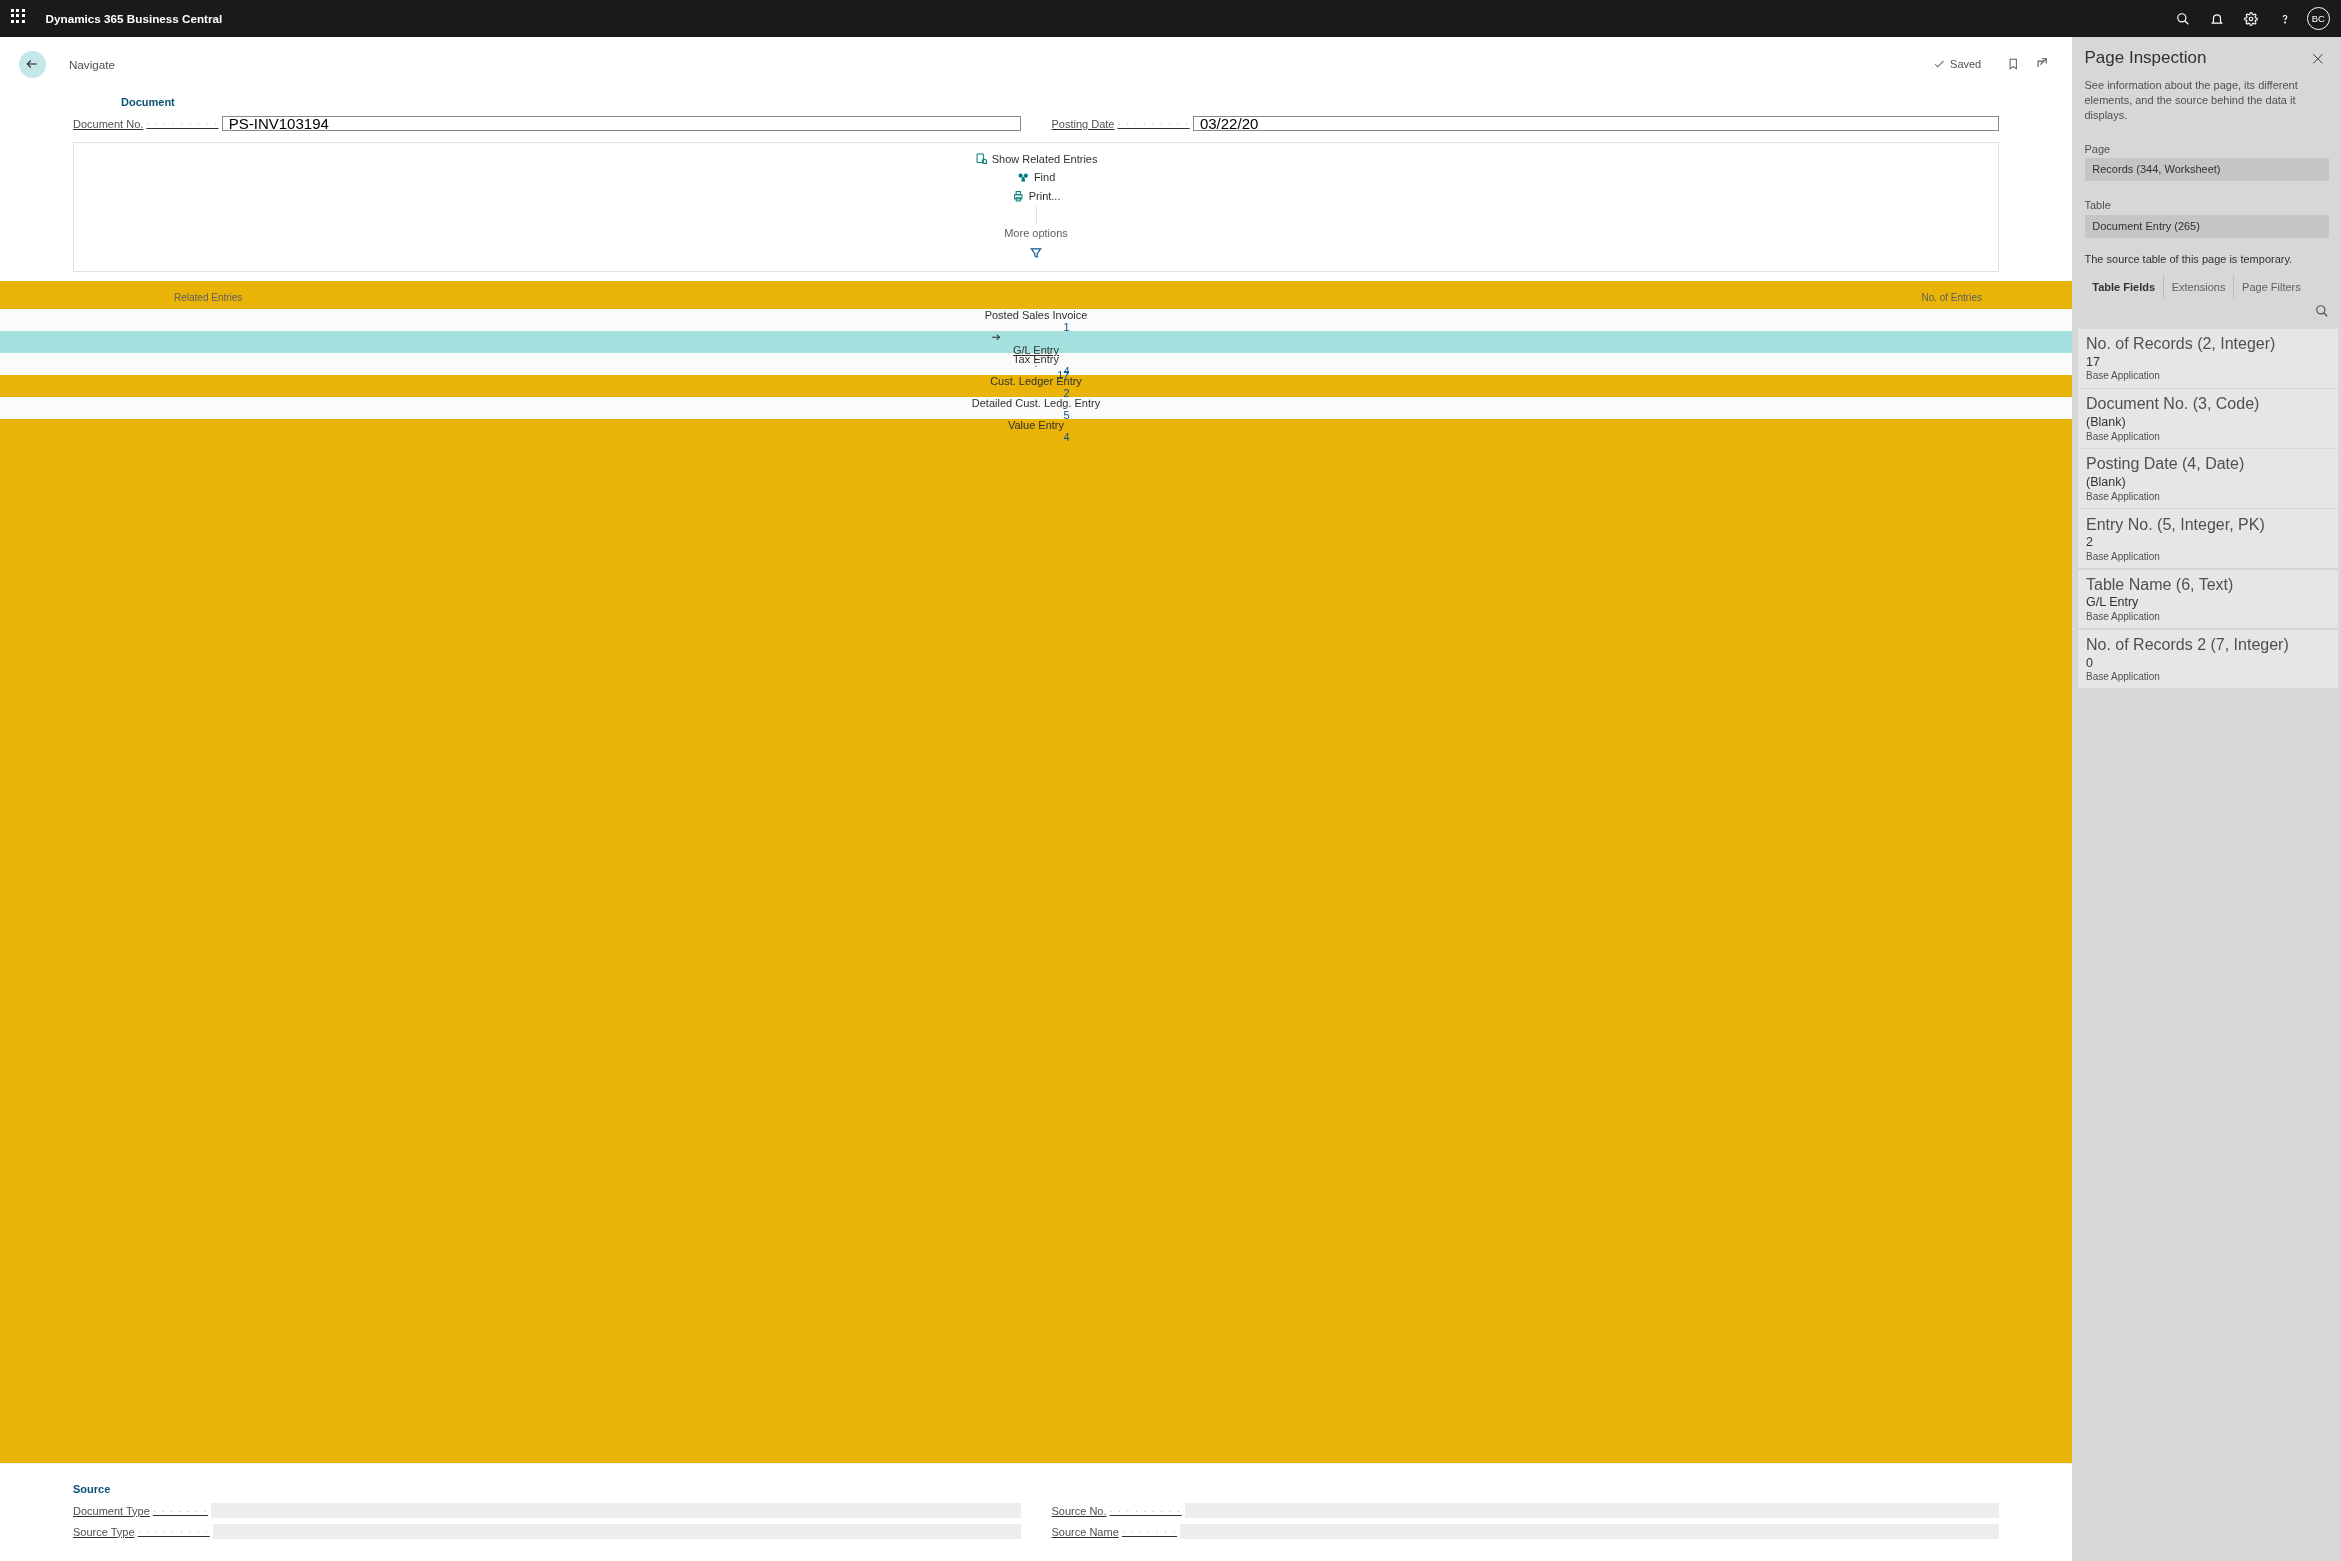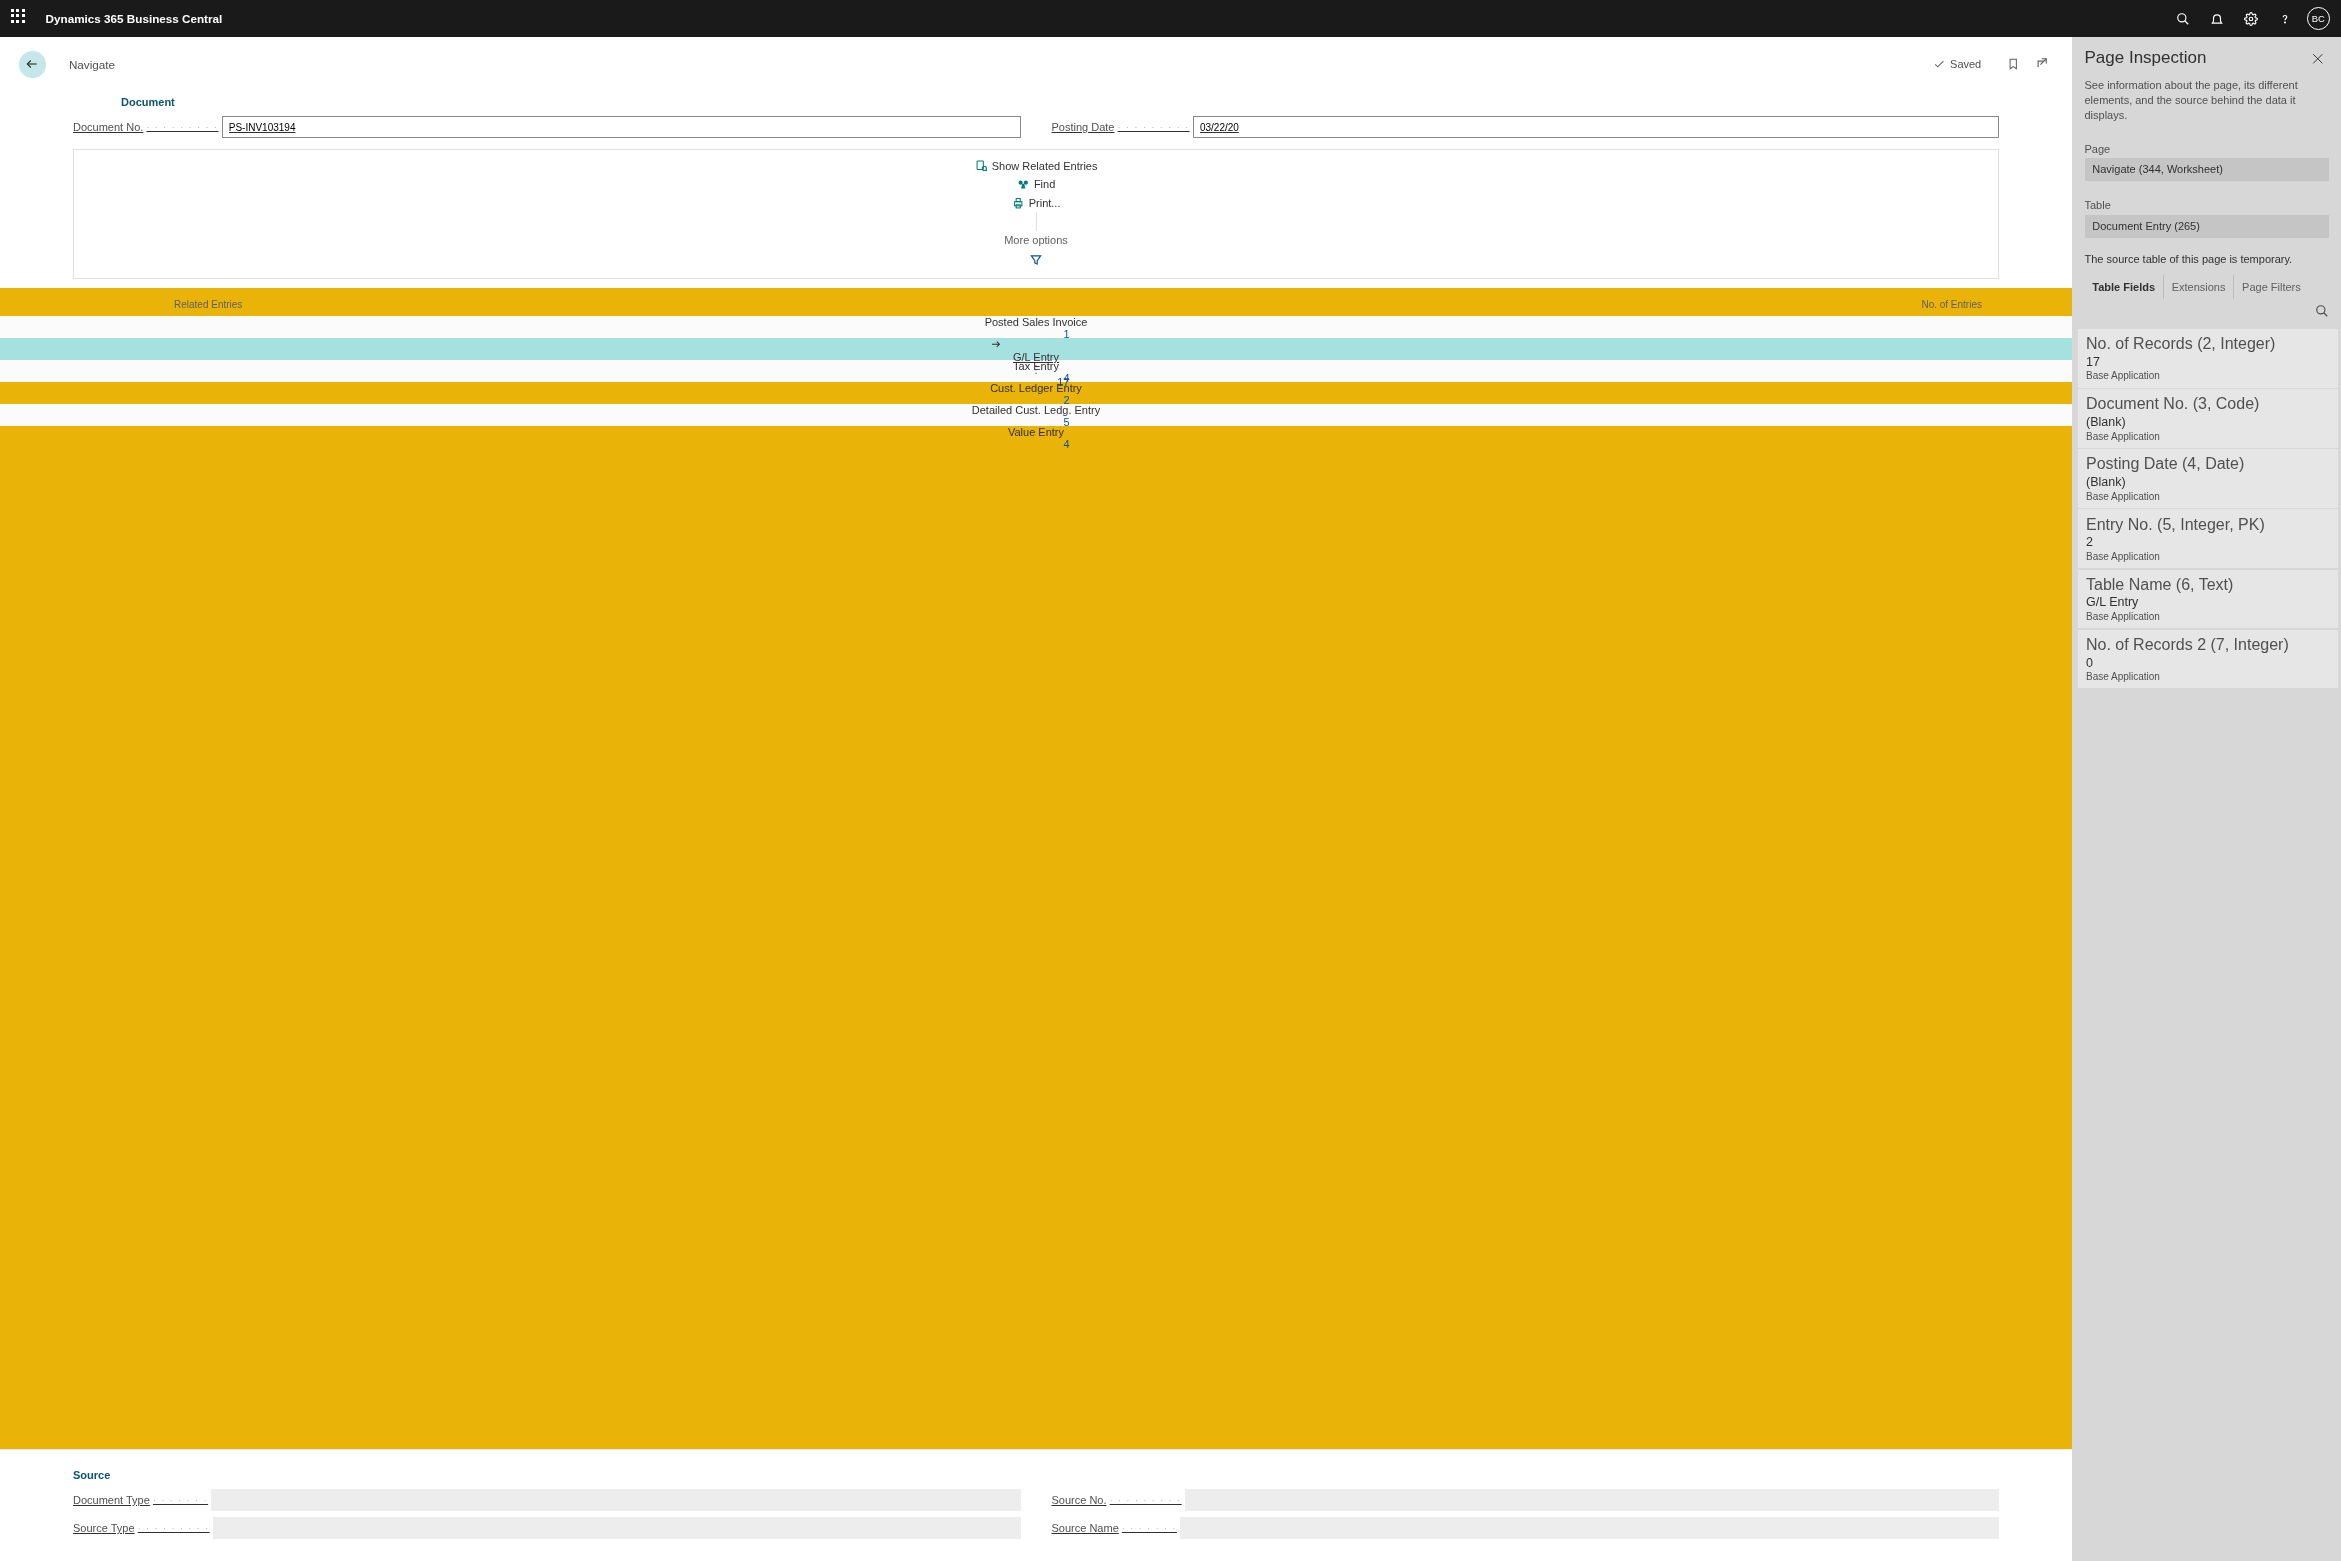--- a/index.html
+++ b/index.html
@@ -79,21 +79,21 @@
 .insp-search { padding: 4.7px 12.5px 7.8px 12.5px; display: flex; justify-content: flex-end; }
 .insp-fields { flex: 1; overflow-y: auto; background: #d7d7d7; padding: 0 3.1px 0 6.2px; }
 .insp-card { background: #e6e6e6; margin: 1.6px 0; padding: 6.2px 7.8px; }
 .insp-card .fname { font-size: 16px; color: #505050; }
 .insp-card .fval { font-size: 12.5px; color: #323130; margin: 1.6px 0; }
 .insp-card .fsrc { font-size: 10px; color: #505050; }
 
 .field-wrap { display: flex; align-items: center; flex: 1; min-width: 0; }
 .field-wrap .lbl { color: #505050; }
 .field-wrap .dots { color: #b0b0b0; letter-spacing: 1.6px; font-size: 8.6px; padding: 0 3.1px; overflow: hidden; white-space: nowrap; }
-.field-wrap input { flex: 1; height: 22px; border: 0.8px solid #8a8a8a; padding: 0 6.2px; font-size: 10px; }
+.field-wrap input { flex: 1; height: 15px; border: 0.8px solid #8a8a8a; padding: 0 6.2px; font-size: 15px; }
 .field-wrap input.readonly { background: #ededed; border-color: #ededed; }
 </style>
 </head>
 <body>
 
 <div class="topbar">
   <div class="waffle">
     <span></span>
       <span></span>
       <span></span>
@@ -303,21 +303,21 @@
       <div class="insp-close">
         <svg width="15.6" height="15.6" viewBox="0 0 24 24" fill="none" stroke="#323130" stroke-width="1.5">
             <line x1="5" y1="5" x2="19" y2="19"></line>
             <line x1="19" y1="5" x2="5" y2="19"></line>
           </svg>
       </div>
     </div>
     <div class="insp-desc">See information about the page, its different elements, and the source behind the data it displays.</div>
 
     <div class="insp-label">Page</div>
-    <div class="insp-field">Navigate (344, Worksheet)</div>
+    <div class="insp-field">Records (344, Worksheet)</div>
 
     <div class="insp-label" style="margin-top:7.8px;">Table</div>
     <div class="insp-field">Document Entry (265)</div>
 
     <div class="insp-note">The source table of this page is temporary.</div>
 
     <div class="insp-tabs">
       <div class="insp-tab active">Table Fields</div>
       <div class="insp-tab">Extensions</div>
       <div class="insp-tab">Page Filters</div>

